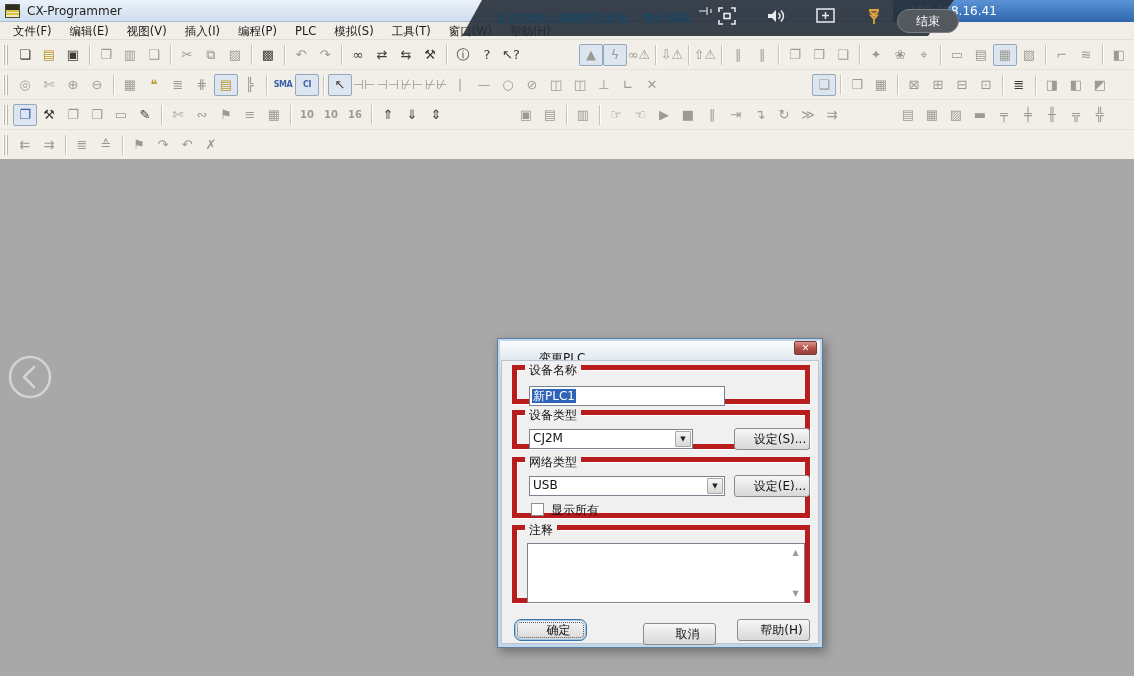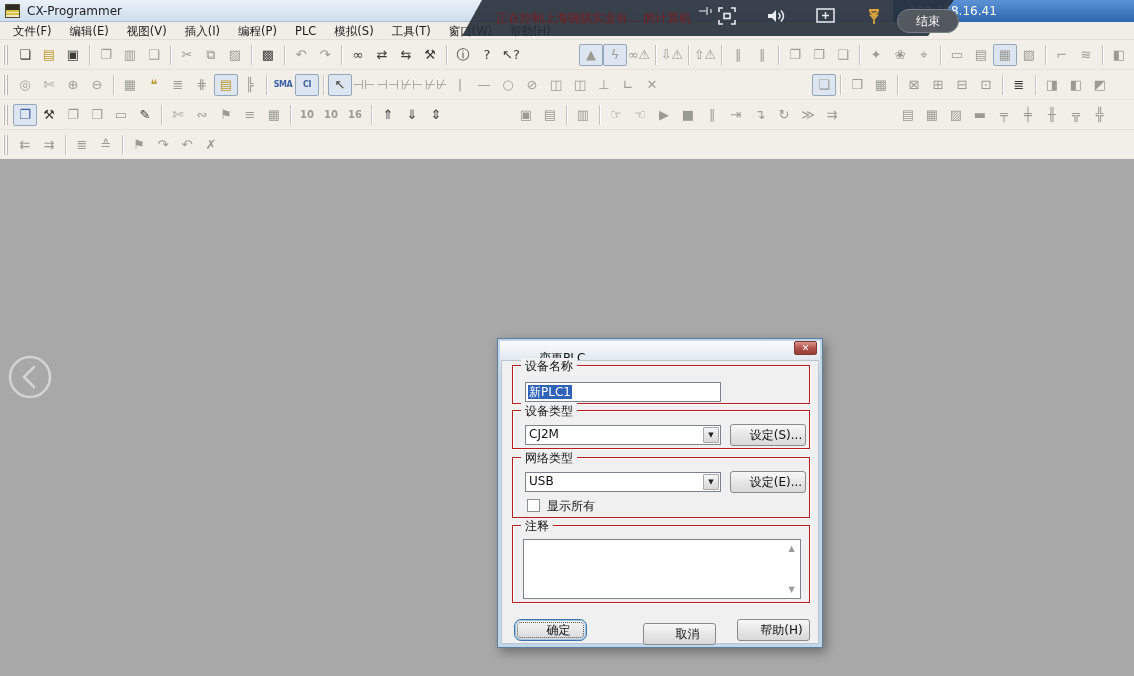--- a/index.html
+++ b/index.html
@@ -41,21 +41,21 @@
   .ic-n{font-size:10px;font-weight:bold;}
   .ic-p{border:1px solid #93a7bd;background:#dde6f0;border-radius:2px;line-height:20px;}
 
   
   .workspace{position:absolute;left:0;top:159px;width:1134px;height:517px;background:#a8a8a8;}
 
   
   .remote-bar{position:absolute;left:462px;top:0;width:492px;height:36px;
     background:rgba(37,45,57,0.90);
     clip-path:polygon(20px 0,100% 0,calc(100% - 26px) 100%,0 100%);
-    display:flex;align-items:center;color:#7f1d1d;z-index:30;}
+    display:flex;align-items:center;color:#0c4a6e;z-index:30;}
   .remote-text{font-size:12px;margin-left:34px;white-space:nowrap;}
   .remote-icons{display:flex;align-items:center;gap:28px;margin-left:26px;}
   .remote-pin-handle{position:absolute;left:236px;top:1px;}
   .remote-end{position:absolute;left:897px;top:9px;width:62px;height:24px;z-index:31;
     background:#54585f;border:1px solid #787d84;border-radius:12px;color:#fff;
     font-size:12px;text-align:center;line-height:22px;cursor:default;}
 
   
   .back-circle{position:absolute;left:8px;top:353px;z-index:25;}
 
@@ -63,21 +63,21 @@
   .dialog{position:absolute;left:497px;top:338px;width:326px;height:310px;
     background:#c2d6e9;border:1px solid #5f7d9c;box-shadow:3px 4px 10px rgba(0,0,0,0.35);z-index:20;}
   .dlg-title{position:absolute;left:2px;top:2px;right:2px;height:34px;
     background:linear-gradient(#fafcfe,#cdd9e4);display:flex;align-items:center;padding-left:32px;}
   .dlg-title-text{font-size:12px;color:#111;margin-left:7px;}
   .dlg-close{position:absolute;right:5px;top:2px;width:23px;height:14px;
     background:linear-gradient(#dc9488,#b05048 55%,#93413a);border:1px solid #7c3a33;border-radius:2px;
     color:#fff;font-size:9px;font-weight:bold;text-align:center;line-height:12px;cursor:default;}
   .dlg-body{position:absolute;left:3px;top:21px;right:3px;bottom:3px;background:#f0f0f0;border:1px solid #b9c6d2;}
 
-  .group{position:absolute;border:1px solid #b91c1c;box-shadow:inset 1px 1px 0 #fff,1px 1px 0 #fff;}
+  .group{position:absolute;border:5px solid #b91c1c;box-shadow:inset 1px 1px 0 #fff,1px 1px 0 #fff;}
   .group-label{position:absolute;top:-8px;left:8px;background:#f0f0f0;padding:0 4px;font-size:12px;color:#111;}
 
   .textbox{position:absolute;background:#fff;border:1px solid #7b838e;font-size:12px;
     padding:1px 2px;overflow:hidden;white-space:nowrap;}
   .sel{background:#2e63b8;color:#fff;padding:0 1px;}
 
   .combo{position:absolute;background:#fff;border:1px solid #7b838e;font-size:12px;}
   .combo-text{position:absolute;left:3px;top:1px;color:#111;}
   .combo-btn{position:absolute;right:1px;top:1px;bottom:1px;width:16px;
     background:linear-gradient(#f6f6f6,#d8d8d8);border:1px solid #a8a8a8;border-radius:1px;
@@ -414,21 +414,21 @@
 
       <div class="group" style="left:10px;top:4px;width:298px;height:39px;">
         <span class="group-label">设备名称</span>
         <div class="textbox" style="left:12px;top:16px;width:196px;height:20px;">
           <span class="sel">新PLC1</span>
         </div>
       </div>
 
       <div class="group" style="left:10px;top:49px;width:298px;height:39px;">
         <span class="group-label">设备类型</span>
-        <div class="combo" style="left:12px;top:14px;width:196px;height:20px;">
+        <div class="combo" style="left:12px;top:14px;width:164px;height:20px;">
           <span class="combo-text">CJ2M</span>
           <span class="combo-btn">▼</span>
         </div>
         <div class="btn" style="left:217px;top:13px;width:76px;">设定(S)...</div>
       </div>
 
       <div class="group" style="left:10px;top:96px;width:298px;height:61px;">
         <span class="group-label">网络类型</span>
         <div class="combo" style="left:12px;top:14px;width:196px;height:20px;padding-left:42px;">
           <span class="combo-text">USB</span>

